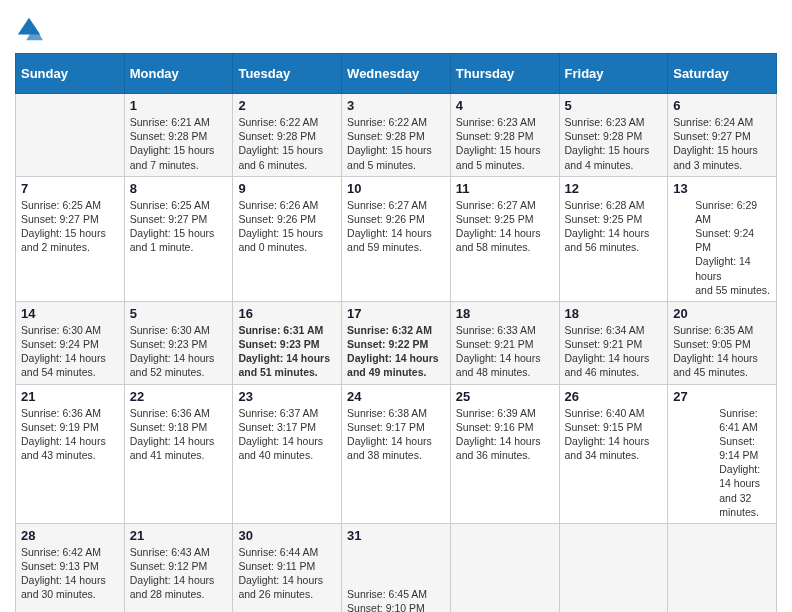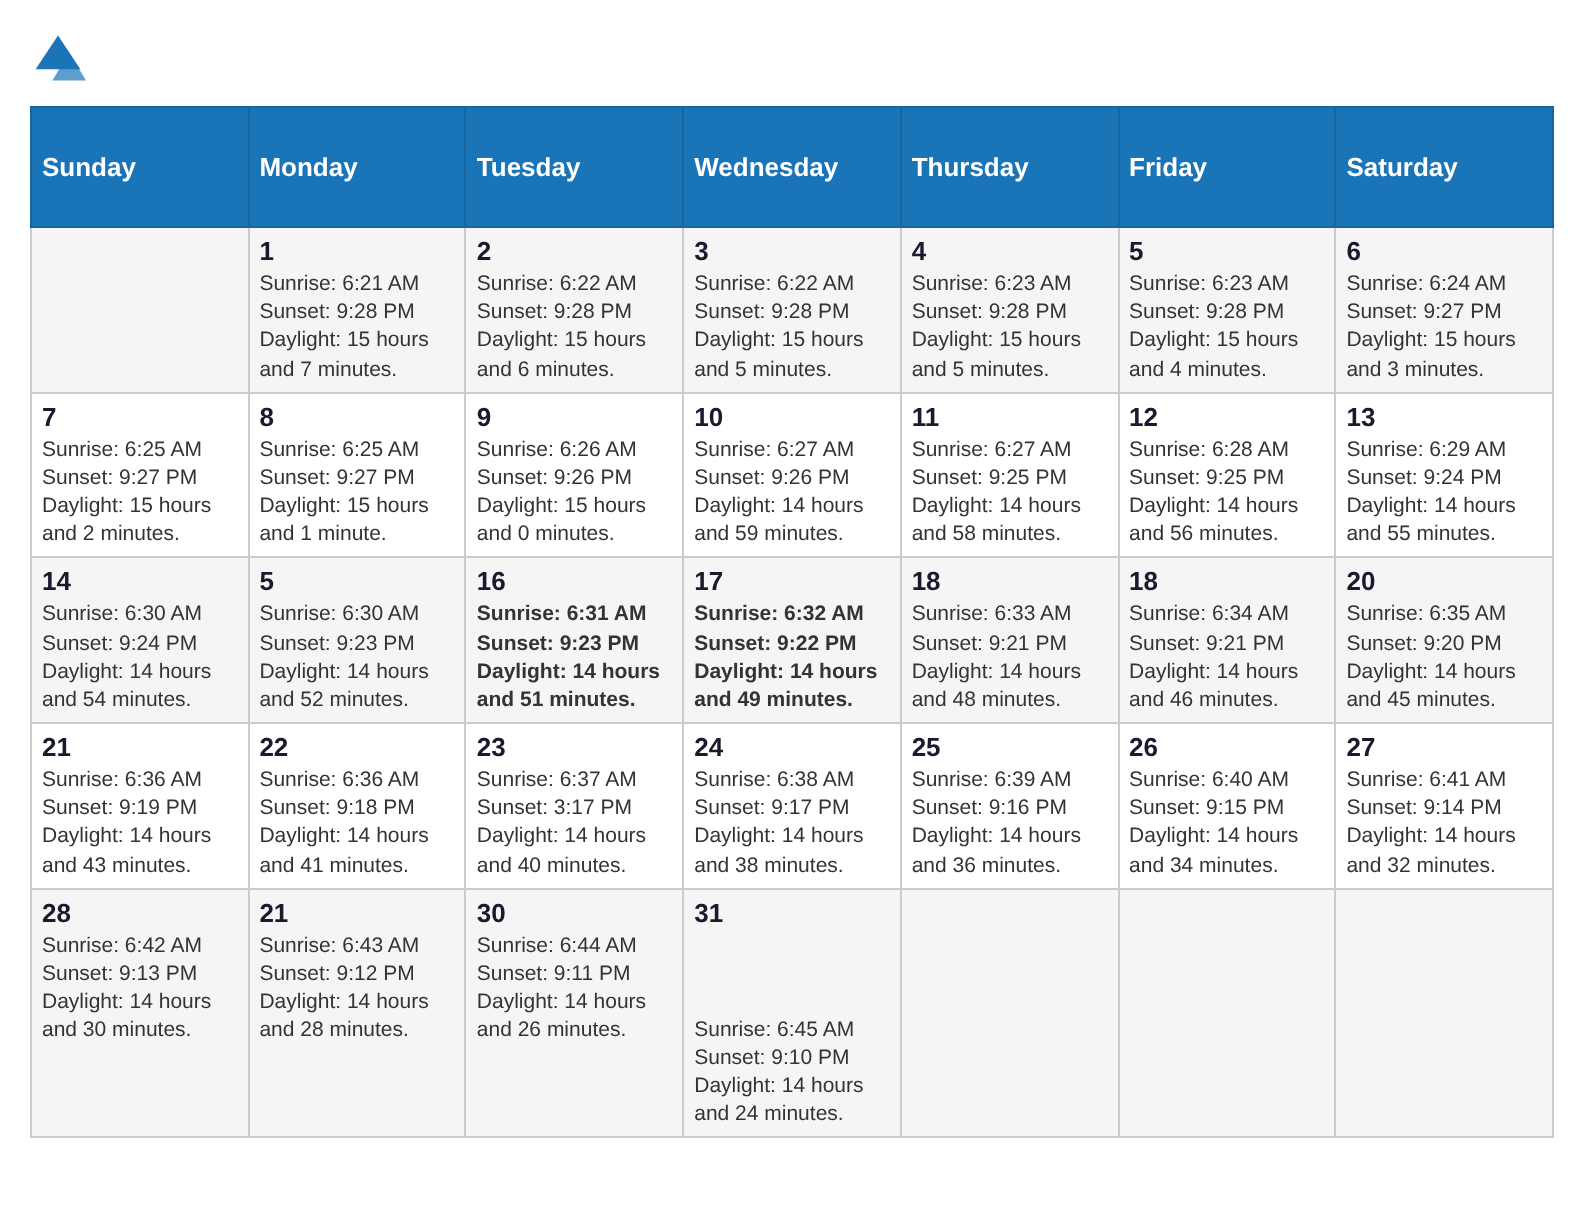--- a/index.html
+++ b/index.html
@@ -49,21 +49,21 @@
       margin-top: 2px;
     }
     table {
       width: 100%;
       border-collapse: collapse;
       font-size: 11px;
     }
     thead tr th {
       background-color: #1a75b8;
       color: #fff;
-      padding: 22px 5px;
+      padding: 12px 5px;
       text-align: left;
       font-size: 13px;
       font-weight: bold;
       border: 1px solid #1565a0;
     }
     tbody tr td {
       border: 1px solid #ccc;
       vertical-align: top;
       padding: 4px 5px;
       height: 80px;
@@ -204,21 +204,21 @@
         </td>
         <td>
           <span class="day-number">12</span>
           <div class="day-info" style="white-space: pre-line;">Sunrise: 6:28 AM
 Sunset: 9:25 PM
 Daylight: 14 hours
 and 56 minutes.</div>
         </td>
         <td>
           <span class="day-number">13</span>
-          <div class="day-info" style="white-space: pre-line;">Sunrise: 6:29 AM
+          <div class="day-info" style="white-space: pre-line; margin-left: 22px;">Sunrise: 6:29 AM
 Sunset: 9:24 PM
 Daylight: 14 hours
 and 55 minutes.</div>
         </td>
       </tr>
       <tr>
         <td>
           <span class="day-number">14</span>
           <div class="day-info" style="white-space: pre-line;">Sunrise: 6:30 AM
 Sunset: 9:24 PM
@@ -256,21 +256,21 @@
         <td>
           <span class="day-number">18</span>
           <div class="day-info" style="white-space: pre-line;">Sunrise: 6:34 AM
 Sunset: 9:21 PM
 Daylight: 14 hours
 and 46 minutes.</div>
         </td>
         <td>
           <span class="day-number">20</span>
           <div class="day-info" style="white-space: pre-line;">Sunrise: 6:35 AM
-Sunset: 9:20 PM
+Sunset: 9:05 PM
 Daylight: 14 hours
 and 45 minutes.</div>
         </td>
       </tr>
       <tr>
         <td>
           <span class="day-number">21</span>
           <div class="day-info" style="white-space: pre-line;">Sunrise: 6:36 AM
 Sunset: 9:19 PM
 Daylight: 14 hours
@@ -306,21 +306,21 @@
         </td>
         <td>
           <span class="day-number">26</span>
           <div class="day-info" style="white-space: pre-line;">Sunrise: 6:40 AM
 Sunset: 9:15 PM
 Daylight: 14 hours
 and 34 minutes.</div>
         </td>
         <td>
           <span class="day-number">27</span>
-          <div class="day-info" style="white-space: pre-line;">Sunrise: 6:41 AM
+          <div class="day-info" style="white-space: pre-line; margin-left: 46px;">Sunrise: 6:41 AM
 Sunset: 9:14 PM
 Daylight: 14 hours
 and 32 minutes.</div>
         </td>
       </tr>
       <tr>
         <td>
           <span class="day-number">28</span>
           <div class="day-info" style="white-space: pre-line;">Sunrise: 6:42 AM
 Sunset: 9:13 PM

